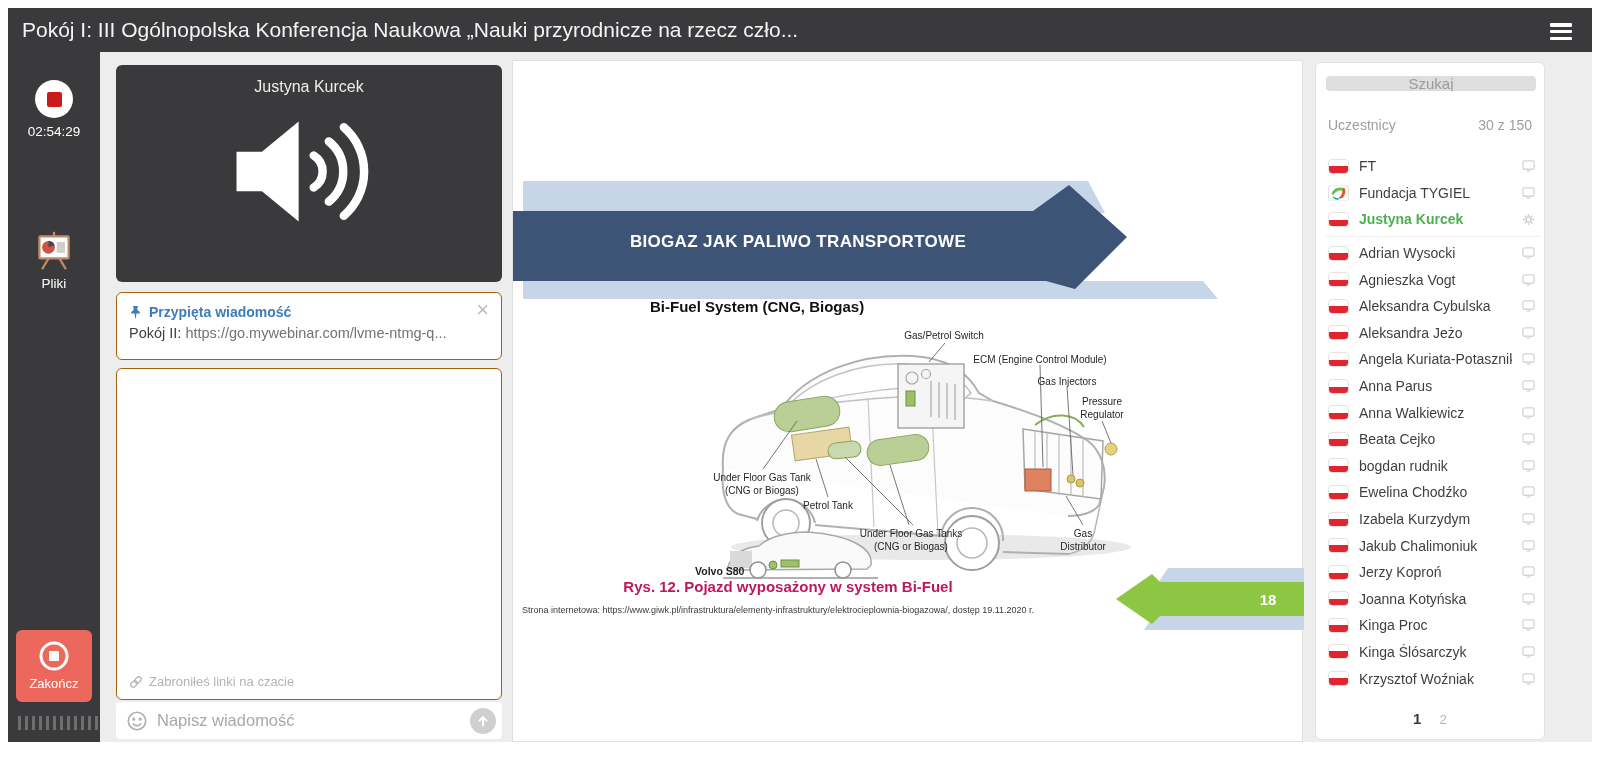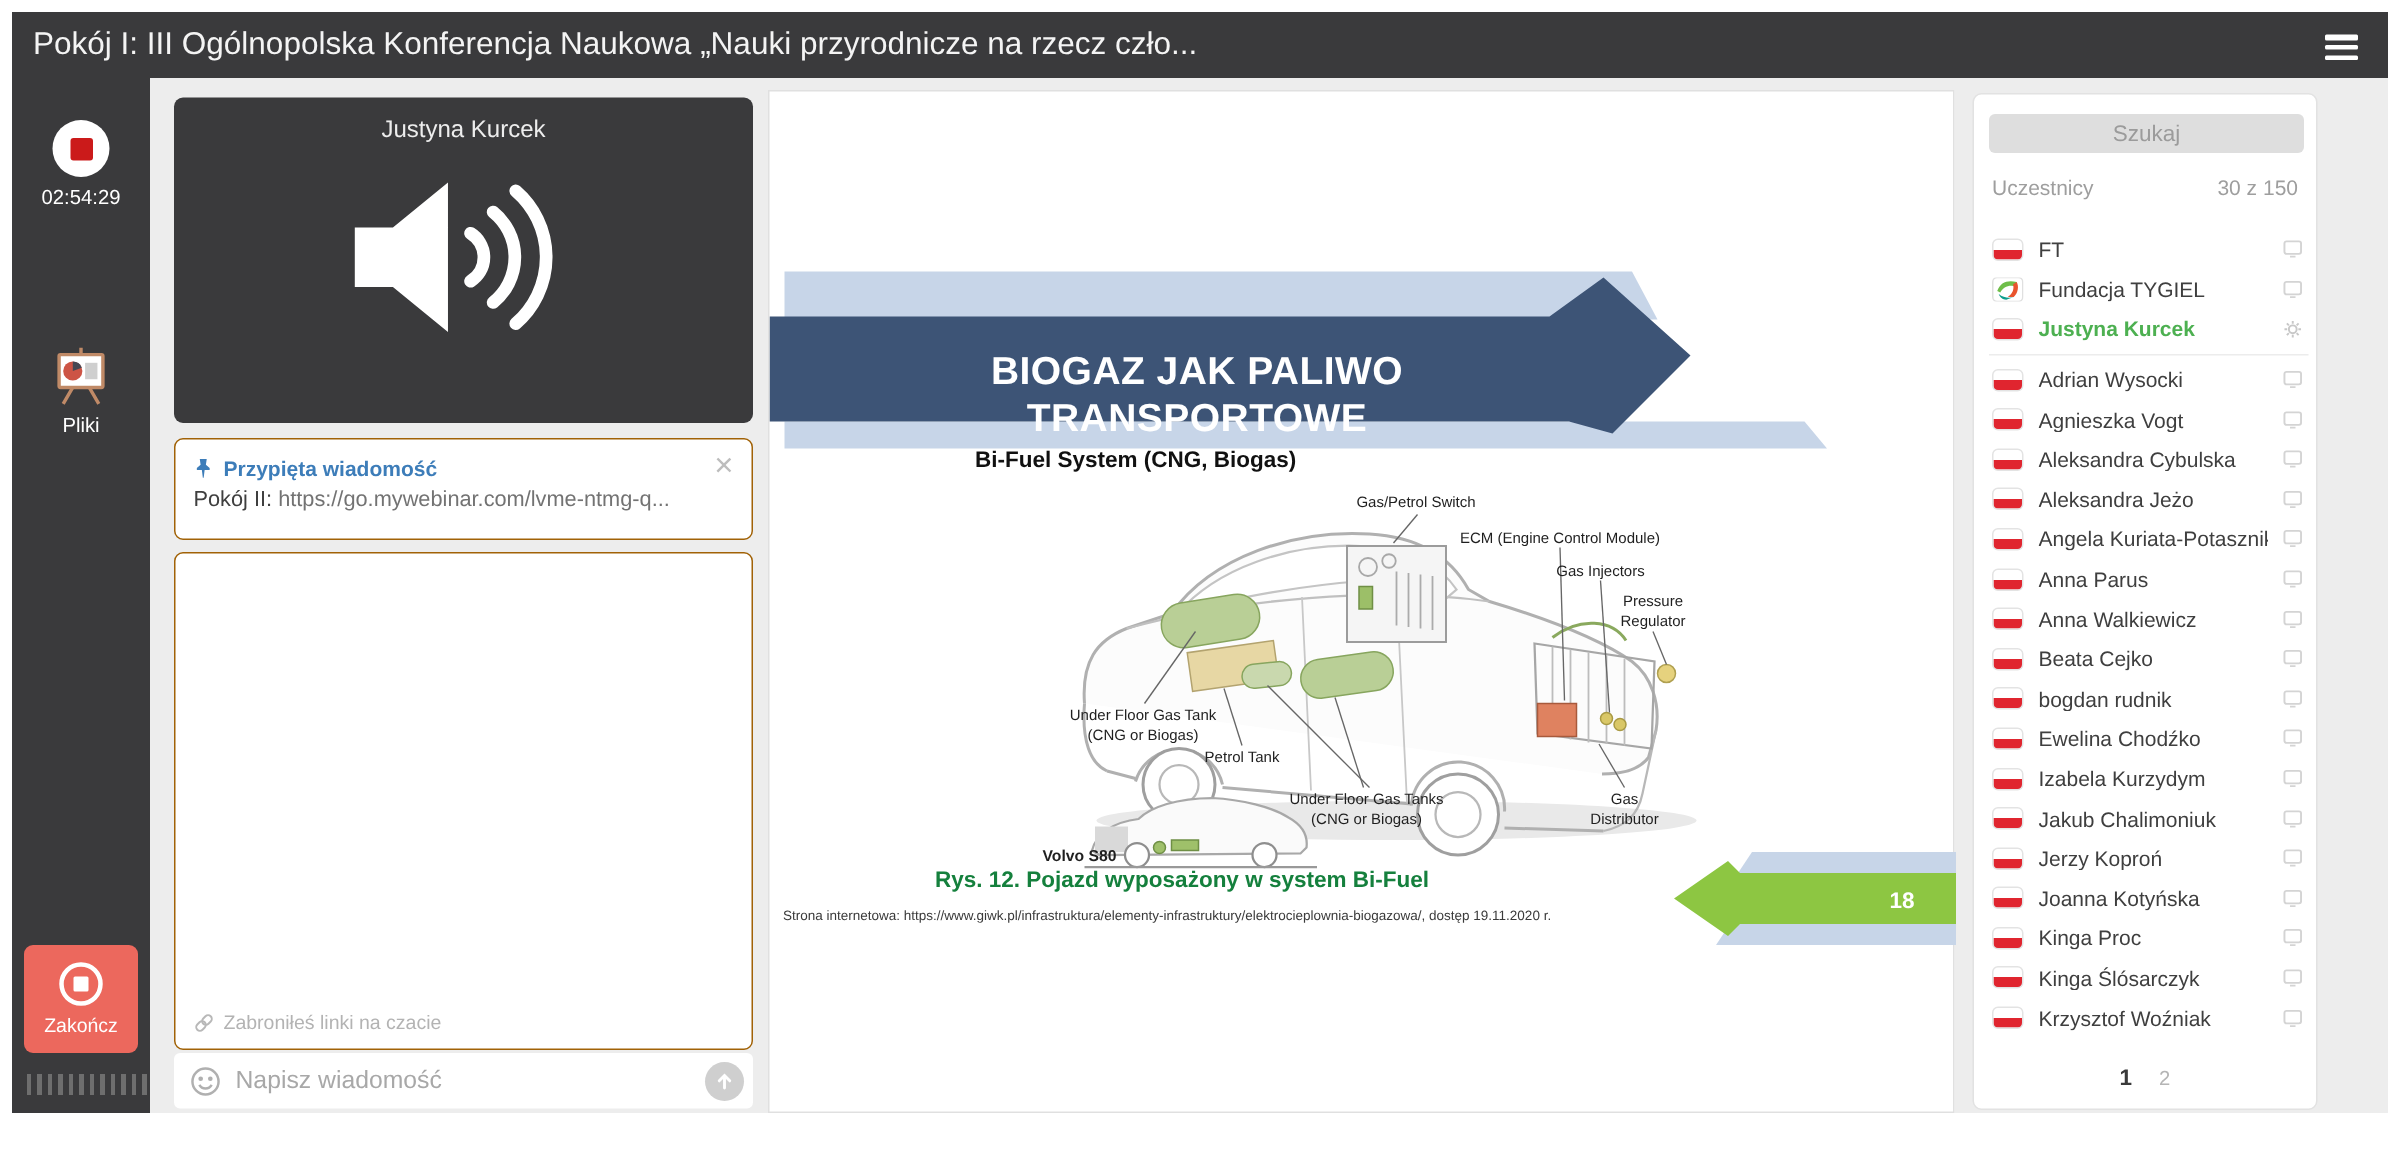--- a/index.html
+++ b/index.html
@@ -47,33 +47,33 @@
 
   .inputbar { position:absolute; left:108px; top:650px; width:386px; height:37px; background:#ffffff; border-radius:4px; display:flex; align-items:center; }
   .inputbar input { flex:1; border:none; background:transparent; outline:none; font-size:16.5px; color:#555; font-family:"Liberation Sans",sans-serif; }
   .inputbar input::placeholder { color:#a8a8a8; }
   .emoji-btn { margin:0 9px 0 10px; cursor:pointer; display:flex; }
   .send-btn { width:26px; height:26px; border-radius:50%; background:#cfcfcf; margin-right:6px; display:flex; align-items:center; justify-content:center; cursor:pointer; flex:none; }
 
   
   .slide { position:absolute; left:504px; top:8px; width:791px; height:682px; background:#fff; border:1px solid #e0e0e0; }
   .banner { position:absolute; left:0; top:112px; width:791px; height:132px; }
-  .slide-title { position:absolute; left:35px; top:171px; width:500px; text-align:center; color:#fff; font-size:26px; font-weight:bold; letter-spacing:.3px; }
+  .slide-title { position:absolute; left:35px; top:171px; width:500px; text-align:center; color:#fff; font-size:17px; font-weight:bold; letter-spacing:.3px; }
   .slide-subtitle { position:absolute; left:137px; top:237px; width:400px; text-align:left; font-size:15px; font-weight:bold; color:#111; }
   .diagram { position:absolute; left:150px; top:268px; width:640px; height:255px; }
   .dlabel { position:absolute; transform:translateX(-50%); font-size:10px; color:#1f1f1f; text-align:center; line-height:1.3; white-space:nowrap; }
   .dlabel.left-align { transform:none; text-align:left; }
   .model-label { font-weight:bold; font-size:10.5px; }
-  .caption { position:absolute; left:75px; top:517px; width:400px; text-align:center; font-size:15px; font-weight:600; color:#15803d; }
+  .caption { position:absolute; left:75px; top:517px; width:400px; text-align:center; font-size:15px; font-weight:600; color:#be185d; }
   .footnote { position:absolute; left:9px; top:544px; font-size:9px; color:#3a3a3a; }
   .pagemark { position:absolute; left:595px; top:505px; }
 
   
   .people { position:absolute; left:1307px; top:10px; width:230px; height:678px; background:#fff; border:1px solid #e2e2e2; border-radius:6px; }
-  .search { position:absolute; left:10px; top:13px; width:210px; height:26px; background:#dedede; border:none; border-radius:4px; text-align:center; font-size:15px; color:#555; font-family:"Liberation Sans",sans-serif; outline:none; }
+  .search { position:absolute; left:10px; top:13px; width:210px; height:15px; background:#dedede; border:none; border-radius:4px; text-align:center; font-size:15px; color:#555; font-family:"Liberation Sans",sans-serif; outline:none; }
   .search::placeholder { color:#9b9b9b; }
   .people-head { position:absolute; left:12px; right:12px; top:54px; display:flex; justify-content:space-between; color:#9e9e9e; font-size:14px; }
   .p-list { position:absolute; left:10px; right:5px; top:90px; }
   .p-row { height:26.6px; display:flex; align-items:center; gap:10px; padding-left:2px; cursor:pointer; }
   .flag { width:21px; height:15px; border-radius:4px; border:1px solid #e3e3e3; background:linear-gradient(#ffffff 0 50%, #e0252f 50% 100%); flex:none; }
   .tyg-logo { width:21px; height:16px; flex:none; display:flex; }
   .p-name { font-size:14px; color:#3f3f3f; flex:1; white-space:nowrap; overflow:hidden; }
   .p-name.is-presenter { color:#4db051; font-weight:bold; }
   .row-icon { flex:none; display:flex; margin-right:4px; }
   .p-divider { height:1px; background:#ececec; margin:3px 0; }

